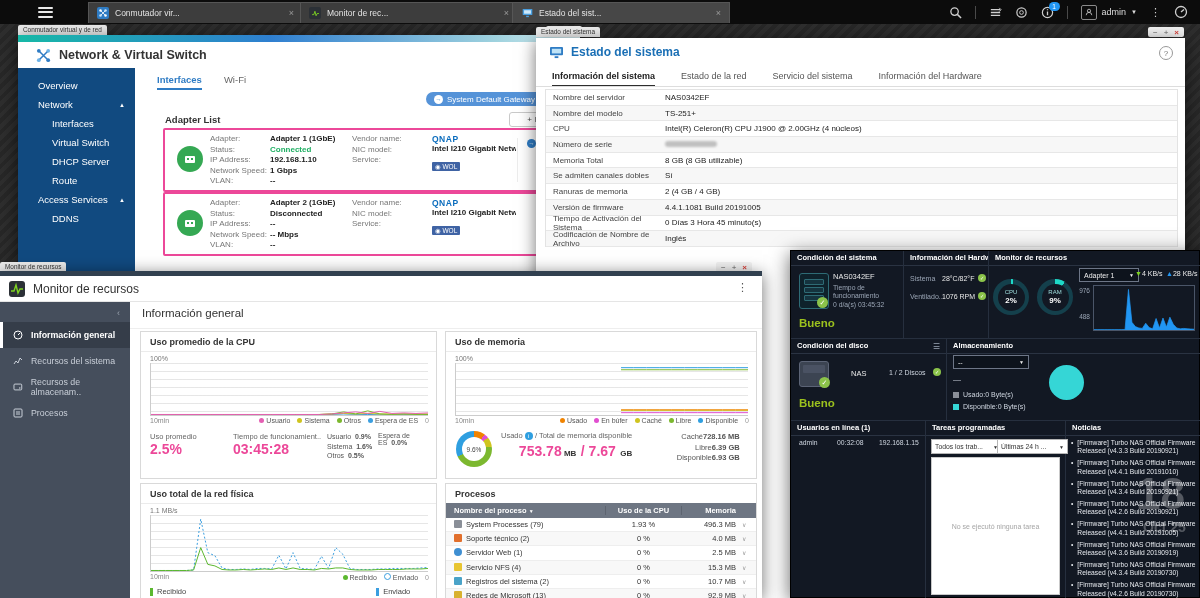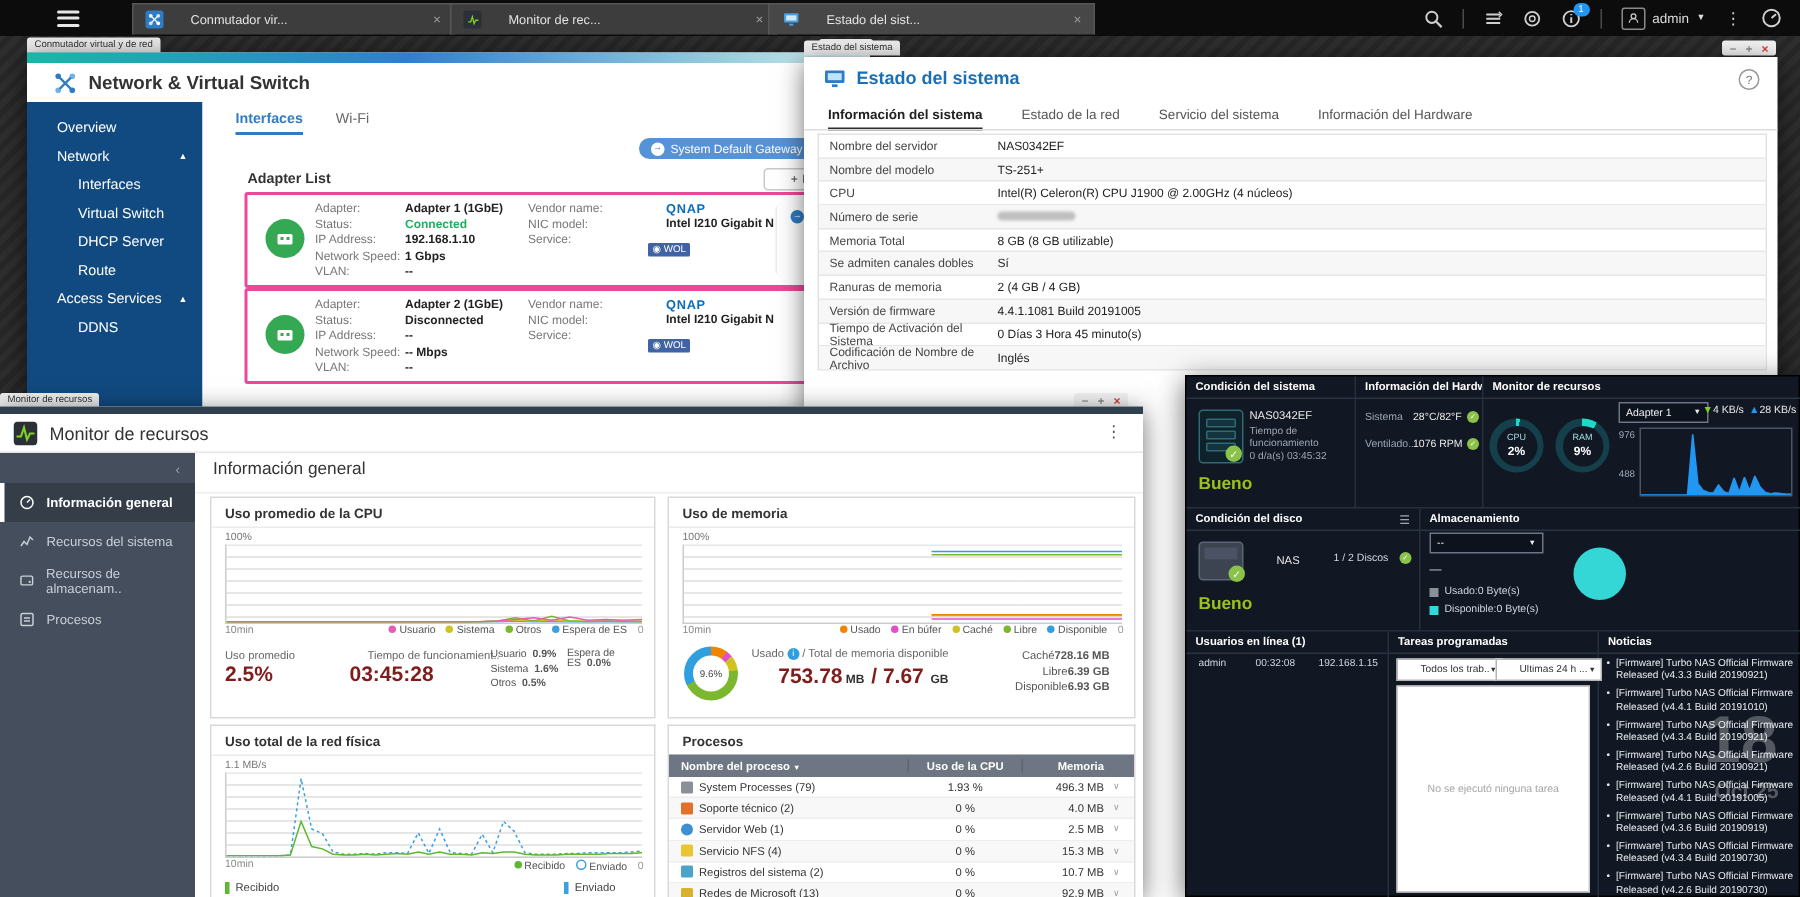--- a/index.html
+++ b/index.html
@@ -1,20 +1,20 @@
 <!DOCTYPE html>
 <html><head>
 <meta charset="utf-8">
 <style>
   html,body{margin:0;padding:0;background:#1b1b1b;}
   #desktop{position:relative;width:1200px;height:598px;overflow:hidden;
     font-family:"Liberation Sans","DejaVu Sans",sans-serif;
     background:repeating-linear-gradient(135deg,#2e2e2e 0 4px,#272727 4px 8px);}
   .ab{position:absolute;box-sizing:border-box;}
-  .nowrap{white-space:nowrap;overflow:hidden;margin-left:12px;}
+  .nowrap{white-space:nowrap;overflow:hidden;}
   
   .topbar{left:0;top:0;width:1200px;height:24px;background:#0c0c0c;z-index:50;display:flex;align-items:center;}
   .burger{width:15px;height:11px;margin-left:38px;display:flex;flex-direction:column;justify-content:space-between;cursor:pointer;}
   .burger i{height:2px;background:#e8e8e8;border-radius:1px;}
   .ttab{position:absolute;top:2px;height:20px;background:#3d3d3d;border:1px solid #565656;border-bottom:none;
     display:flex;align-items:center;gap:6px;padding:0 8px;color:#e3e3e3;font-size:8.5px;}
   .ttab .tclose{color:#9a9a9a;font-size:9px;cursor:pointer;}
   .tico{width:12px;height:12px;border-radius:2px;flex:0 0 auto;display:flex;align-items:center;justify-content:center;}
   .tb-icons{position:absolute;right:0;top:0;height:24px;display:flex;align-items:center;gap:13px;padding-right:12px;color:#cfcfcf;}
   .tb-sep{width:1px;height:13px;background:#4a4a4a;}
@@ -91,35 +91,35 @@
   .panel{position:absolute;border:1px solid #d9d9d9;background:#fff;}
   .ptitle{height:19px;border-bottom:1px solid #ebebeb;display:flex;align-items:center;padding-left:9px;
     font-size:9px;font-weight:bold;color:#333;}
   .ymax{position:absolute;left:9px;font-size:7px;color:#777;}
   .chartbox{position:absolute;border-left:1px solid #ccc;border-bottom:1px solid #ccc;
     background:repeating-linear-gradient(to bottom,rgba(210,210,210,.55) 0 1px,transparent 1px 8px);}
   .chartbox svg{width:100%;height:100%;display:block;}
   .axisrow{position:absolute;font-size:7px;color:#888;display:flex;align-items:center;}
   .legend{display:flex;gap:7px;align-items:center;font-size:7px;color:#555;}
   .dot{width:5px;height:5px;border-radius:50%;display:inline-block;margin-right:2px;}
-  .bigval{font-size:14px;font-weight:bold;color:#7f1d1d;}
+  .bigval{font-size:14px;font-weight:bold;color:#ec4899;}
   .slab{font-size:7.5px;color:#666;}
   .memdonut{position:absolute;width:36px;height:36px;border-radius:50%;display:flex;align-items:center;justify-content:center;}
   .memdonut i{width:24px;height:24px;border-radius:50%;background:#fff;display:flex;align-items:center;justify-content:center;
     font-style:normal;font-size:6.5px;color:#444;}
   .infoi{display:inline-flex;width:8px;height:8px;border-radius:50%;background:#2f9fe0;color:#fff;font-size:6px;
     align-items:center;justify-content:center;vertical-align:middle;}
   .prochead{position:absolute;left:0;top:19px;width:100%;height:15px;background:#6e7683;display:flex;
     font-size:7.5px;color:#fff;font-weight:bold;align-items:center;}
   .prochead .c1{width:160px;padding-left:8px;box-sizing:border-box;border-right:1px solid #5d6470;}
   .prochead .c2{width:75px;text-align:center;border-right:1px solid #5d6470;}
   .prochead .c3{flex:1;text-align:right;padding-right:20px;}
   .prow{display:flex;height:13.2px;align-items:center;border-bottom:1px solid #eee;font-size:7.5px;color:#333;}
   .prow:nth-child(even){background:#f8f8f8;}
-  .prow .c1{width:160px;padding-left:8px;display:flex;align-items:center;gap:4px;box-sizing:border-box;}
+  .prow .c1{width:160px;padding-left:8px;display:flex;align-items:flex-start;gap:4px;box-sizing:border-box;}
   .prow .c2{width:75px;text-align:center;}
   .prow .c3{flex:1;text-align:right;padding-right:6px;}
   .prow .chev{width:14px;color:#999;font-size:6px;cursor:pointer;}
   .picon{width:8px;height:8px;border-radius:1px;flex:0 0 auto;}
   
   #dash{left:790px;top:250px;width:410px;height:348px;background:#121823;border:1px solid #000;
     box-shadow:0 4px 18px rgba(0,0,0,.6);z-index:40;color:#cfd6e0;}
   .dpanel{position:absolute;border-right:1px solid #262f3e;border-bottom:1px solid #262f3e;box-sizing:border-box;}
   .dhead{height:15px;border-bottom:1px solid #2a3342;padding:2px 6px 0;font-size:7.5px;font-weight:bold;color:#fff;
     white-space:nowrap;overflow:hidden;box-sizing:border-box;}

